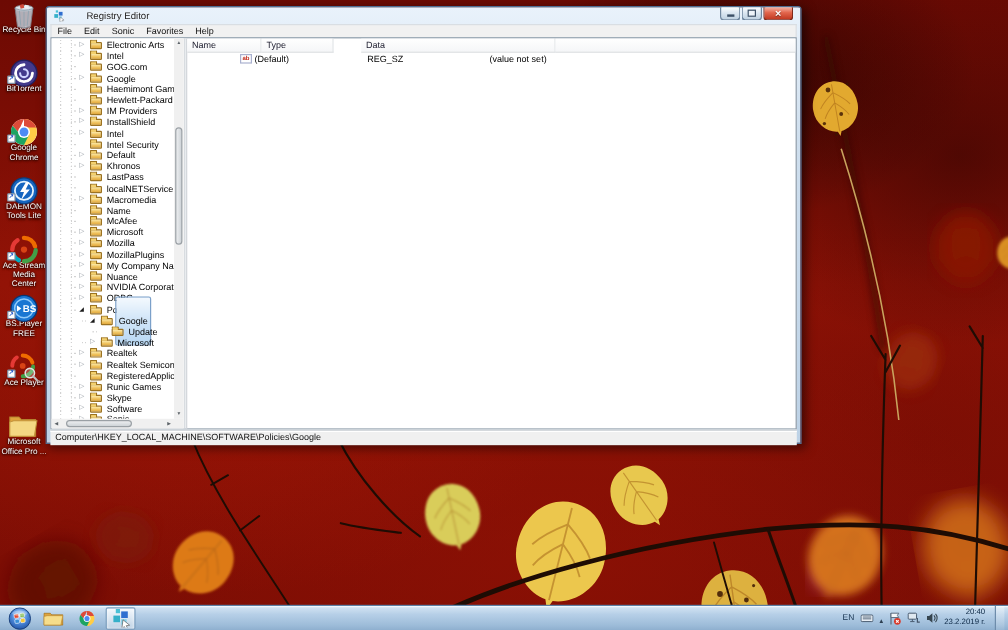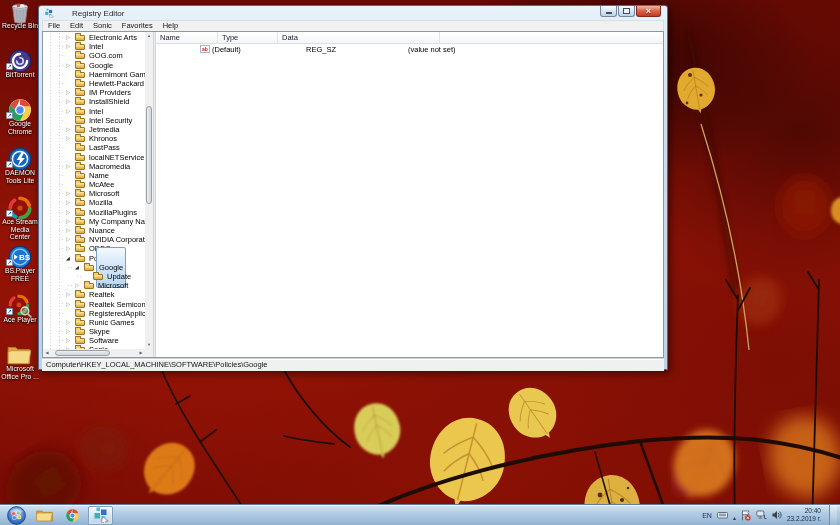--- a/index.html
+++ b/index.html
@@ -77,21 +77,21 @@
   .hsb .lf{left:0;} .hsb .rt{right:0;}
   .vthumb{position:absolute;left:0.5px;top:74px;width:6px;height:98px;border:1px solid #9aa0a5;border-radius:3px;
     background:linear-gradient(90deg,#eceef0,#cfd4d8);box-sizing:border-box;}
   .hthumb{position:absolute;top:0.5px;left:12px;height:6px;width:55px;border:1px solid #9aa0a5;border-radius:3px;
     background:linear-gradient(180deg,#eceef0,#cfd4d8);box-sizing:border-box;}
 
   
   .lheader{display:flex;height:12px;flex:none;}
   .hcell{box-sizing:border-box;font-size:7.5px;color:#223;padding:1px 0 0 4px;
     background:linear-gradient(#ffffff,#f5f6f8);border-right:1px solid #e1e4e7;border-bottom:1px solid #dcdfe2;}
-  .hc-name{width:62px;} .hc-type{width:60px;} .hc-data{width:162px;} .hc-blank{flex:1;border-right:none;}
+  .hc-name{width:62px;} .hc-type{width:60px;} .hc-data{width:162px;margin-left:23px;} .hc-blank{flex:1;border-right:none;}
   .lrow{display:flex;height:10px;align-items:center;font-size:7.5px;color:#000;}
   .cell{box-sizing:border-box;padding-left:4px;white-space:nowrap;overflow:hidden;margin-left:42px;}
   .c-name{width:62px;display:flex;align-items:center;padding-left:2px;}
   .c-type{width:60px;} .c-data{width:162px;}
   .ab-icon{width:10px;height:8px;flex:none;margin-right:2px;border:1px solid #aab1cf;background:#fff;
     font-size:5px;line-height:7px;color:#c22a1a;text-align:center;font-weight:bold;box-sizing:border-box;}
   .statusbar{height:13px;background:#f0f0f0;border-top:1px solid #cfd4d9;box-shadow:inset 0 1px 0 #fff;
     font-size:7.5px;color:#111;padding:1px 0 0 4px;box-sizing:border-box;white-space:nowrap;overflow:hidden;}
 
   
@@ -359,21 +359,21 @@
               <span class="tlabel">Intel</span>
             </div>
             <div class="trow" style="--ind: 23px;">
               <span class="arrow none"></span>
               <span class="folder"></span>
               <span class="tlabel">Intel Security</span>
             </div>
             <div class="trow" style="--ind: 23px;">
               <span class="arrow collapsed"></span>
               <span class="folder"></span>
-              <span class="tlabel">Jetmedia</span>
+              <span class="tlabel">Default</span>
             </div>
             <div class="trow" style="--ind: 23px;">
               <span class="arrow collapsed"></span>
               <span class="folder"></span>
               <span class="tlabel">Khronos</span>
             </div>
             <div class="trow" style="--ind: 23px;">
               <span class="arrow none"></span>
               <span class="folder"></span>
               <span class="tlabel">LastPass</span>

